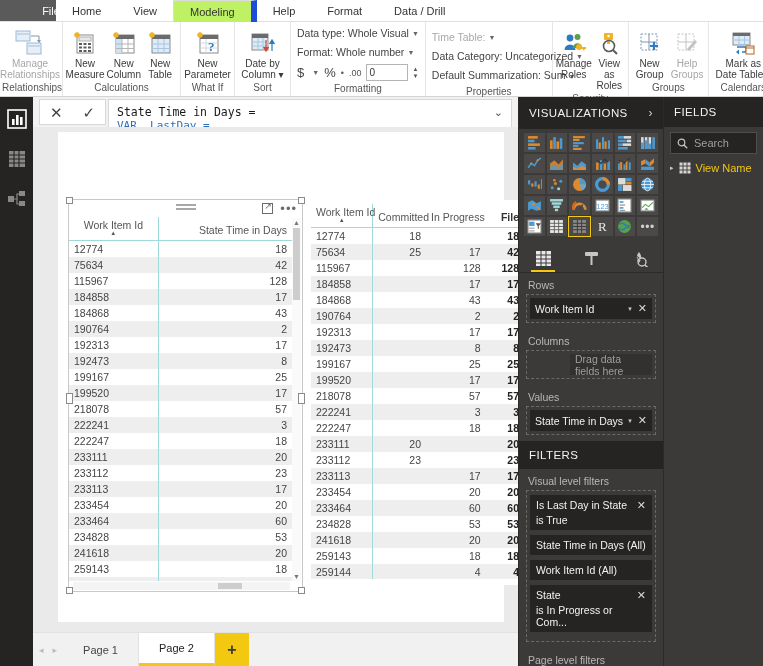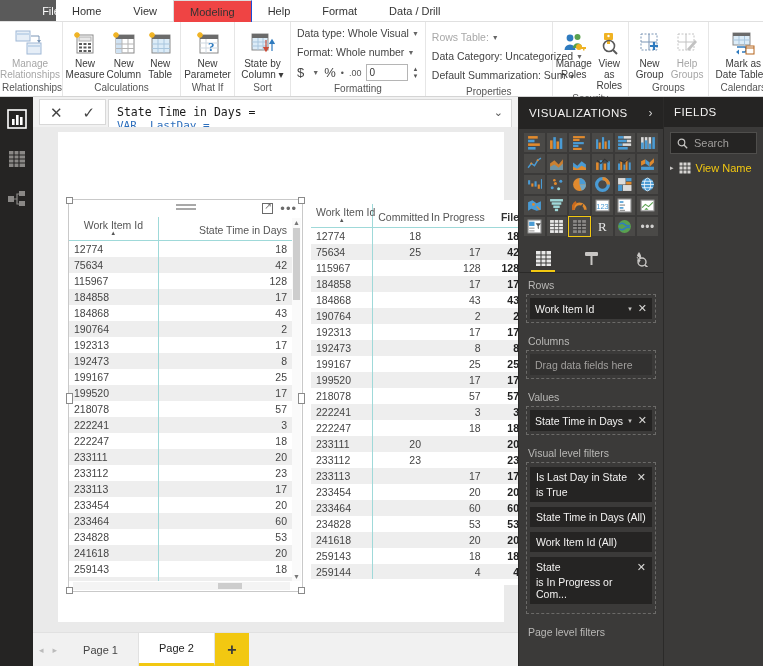--- a/index.html
+++ b/index.html
@@ -13,22 +13,22 @@
     color: #333;
   }
 
   
   .tabbar { height: 22px; background: #ffffff; display: flex; align-items: stretch;
             border-bottom: 1px solid #e0e0e0; position: relative; }
   .tab-file { width: 56px; background: #5a5a5a; color: #fff; display: flex;
               align-items: center; justify-content: center; font-size: 11px; padding-left: 46px; }
   .tab { padding: 0 16px; display: flex; align-items: center; color: #333;
          font-size: 11px; position: relative; white-space: nowrap; }
-  .tab.active { background: #ef4444; border-top: 1px solid #dcdcdc;
-                border-left: 1px solid #dcdcdc; border-right: 1px solid #1d4ed8;
+  .tab.active { background: #bef264; border-top: 1px solid #dcdcdc;
+                border-left: 1px solid #dcdcdc; border-right: 6px solid #1d4ed8;
                 margin-bottom: -1px; z-index: 2; }
 
   
   .ribbon { height: 75px; background: #ffffff; display: flex; align-items: stretch;
             border-bottom: 1px solid #d4d4d4; position: relative; }
   .rgroup { display: flex; flex-direction: column; position: relative;
             border-right: 1px solid #e6e6e6; padding: 0 2px; }
   .rgroup-items { flex: 1; display: flex; align-items: flex-start; padding-top: 4px; }
   .rgroup-label { text-align: center; font-size: 10px; color: #555; padding-bottom: 3px; }
 
@@ -163,21 +163,21 @@
                         height: 2px; background: #f2c811; }
 
   .fieldwell-label { color: #b9b8b6; font-size: 10.5px; padding: 6px 9px 3px 9px; }
   .well { margin: 0 7px 6px 7px; border: 1px dashed #6b6a68; padding: 3px; }
   .chipline { background: #252423; color: #f3f2f1; font-size: 10.5px; height: 21px;
               display: flex; align-items: center; padding: 0 5px; }
   .chipline .nm { flex: 1; white-space: nowrap; overflow: hidden; }
   .chipline .cv { font-size: 7px; color: #c8c6c4; margin: 0 6px 0 2px; }
   .chipline .x { font-size: 11px; color: #d9d8d6; }
   .dropzone { background: #323130; color: #a19f9d; font-size: 10.5px; height: 21px;
-              display: flex; align-items: center; padding: 0 5px; }
+              display: flex; align-items: center; padding: 0 5px; margin-left: 40px; }
 
   .filters-title { background: #252423; color: #f3f2f1; font-size: 11.5px;
                    letter-spacing: .4px; padding: 8px 10px; }
   .filt-card { background: #252423; color: #f3f2f1; font-size: 10.5px;
                margin: 0 0 5px 0; padding: 4px 6px; }
   .filt-card .r1 { display: flex; align-items: flex-start; justify-content: space-between; }
   .filt-card .r2 { padding-top: 2px; }
   .filt-card .x { font-size: 11px; color: #d9d8d6; }
 
   .searchbox { margin: 5px 6px; background: #252423; border: 1px solid #4f4e4c;
@@ -302,21 +302,21 @@
       <div class="rbtn" style="width:52px">
         <div class="rbtn-ico">
           <svg width="28" height="26" viewBox="0 0 28 26">
             <rect x="3" y="4" width="16" height="16" fill="#dcecf8" stroke="#8a8a8a"></rect>
             <rect x="3" y="4" width="16" height="4" fill="#6b6b6b"></rect>
             <path d="M9 8 v12 M14 8 v12 M3 12 h16 M3 16 h16" stroke="#a9c6de"></path>
             <path d="M17 10 v10 M14.5 17 l2.5 4 l2.5 -4" fill="#cc4b37" stroke="#cc4b37" stroke-width="1.2"></path>
             <path d="M23 21 v-10 M20.5 14 l2.5 -4 l2.5 4" fill="#2f7bbf" stroke="#2f7bbf" stroke-width="1.2"></path>
           </svg>
         </div>
-        <div class="rbtn-txt"><span>State by</span><br><span>Column ▾</span></div>
+        <div class="rbtn-txt"><span>Date by</span><br><span>Column ▾</span></div>
       </div>
     </div>
     <div class="rgroup-label">Sort</div>
   </div>
 
   <div class="rgroup" style="width:137px">
     <div class="rgroup-items" style="flex-direction:column;padding-top:2px">
       <div class="proprow">
         <span>Data type: Whole Visual</span><span class="caret">▼</span>
       </div>
@@ -332,21 +332,21 @@
         <span class="numbox">0</span>
         <span class="spin">▲<br>▼</span>
       </div>
     </div>
     <div class="rgroup-label">Formatting</div>
   </div>
 
   <div class="rgroup" style="width:127px">
     <div class="rgroup-items" style="flex-direction:column;padding-top:6px">
       <div class="proprow dim">
-        <span>Rows Table:</span><span class="caret">▼</span>
+        <span>Time Table:</span><span class="caret">▼</span>
       </div>
       <div class="proprow">
         <span>Data Category: Uncategorized</span><span class="caret">▼</span>
       </div>
       <div class="proprow">
         <span>Default Summarization: Sum</span><span class="caret">▼</span>
       </div>
     </div>
     <div class="rgroup-label">Properties</div>
   </div>
@@ -1069,20 +1069,21 @@
         <div class="fieldwell-label">Values</div>
         <div class="well">
           <div class="chipline">
             <span class="nm">State Time in Days</span>
             <span class="cv">▾</span>
             <span class="x">✕</span>
           </div>
         </div>
       </div>
 
+    <div class="filters-title">FILTERS</div>
     <div class="fieldwell-label">Visual level filters</div>
     <div class="well" style="padding:4px 3px" id="visual-filters">
         <div class="filt-card">
           <div class="r1">
             <span>Is Last Day in State</span>
             <span class="x">✕</span>
           </div>
           <div class="r2">is True</div>
         </div>
         <div class="filt-card">

